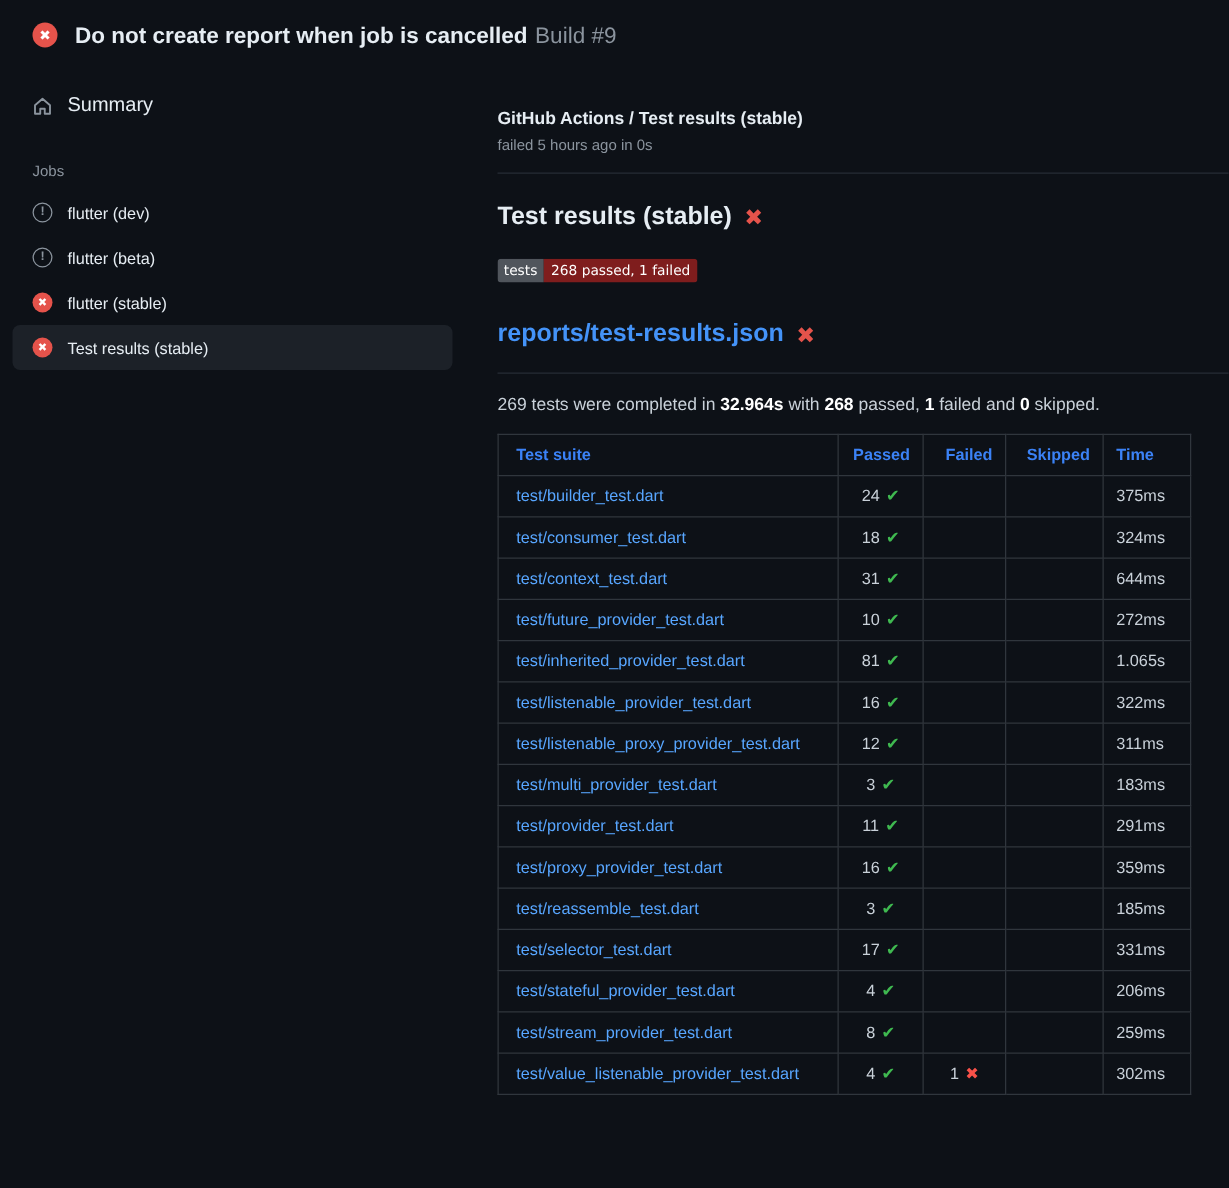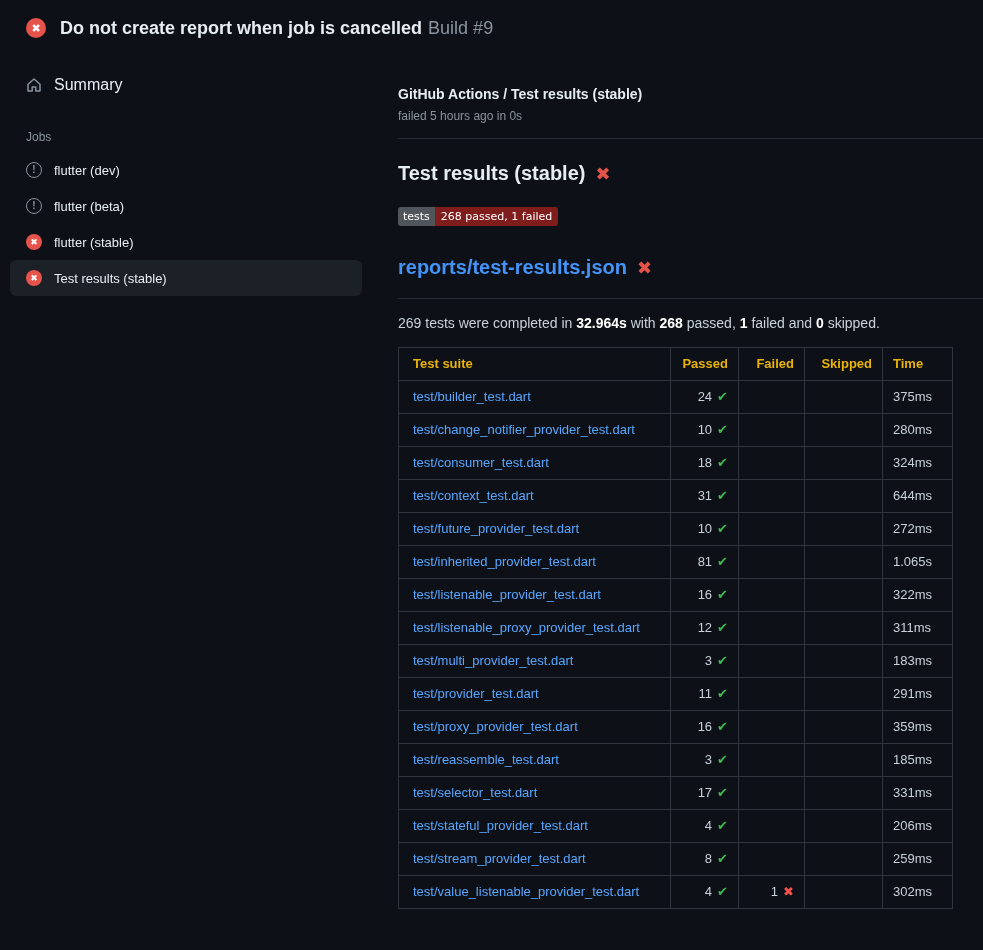--- a/index.html
+++ b/index.html
@@ -129,28 +129,28 @@
     font-size: 13px;
   }
   .results-table th, .results-table td {
     border: 1px solid #30363d;
     padding: 8px 10px;
     line-height: 16px;
     vertical-align: middle;
     overflow: hidden;
     white-space: nowrap;
   }
-  .results-table th { font-weight: 700; color: #eab308; text-align: left; }
+  .results-table th { font-weight: 700; color: #3b82f6; text-align: left; }
   .results-table th.col-num { text-align: right; }
   .col-suite { width: 272px; padding-left: 14px !important; }
   .col-passed { width: 68px; }
   .col-failed { width: 66px; }
   .col-skipped { width: 78px; }
   .col-time { width: 70px; color: #c9d1d9; }
-  td.col-num { text-align: right; color: #c9d1d9; }
+  td.col-num { text-align: center; color: #c9d1d9; }
   .suite-link { color: #58a6ff; cursor: pointer; }
   .mini-check { color: #3fb950; margin-left: 5px; }
   .mini-x { color: #f85149; margin-left: 5px; font-weight: 700; }
 </style>
 </head>
 <body>
 
 <header class="page-header">
   <span class="status-icon failed lg">✖</span>
   <h1 class="page-title"><span>Do not create report when job is cancelled</span><span class="build-number">Build #9</span></h1>
@@ -229,27 +229,20 @@
       </thead>
       <tbody>
           <tr>
             <td class="col-suite"><a href="#" class="suite-link">test/builder_test.dart</a></td>
             <td class="col-num col-passed"><span class="count">24</span><span class="mini-check">✔</span></td>
             <td class="col-num col-failed"></td>
             <td class="col-num col-skipped"></td>
             <td class="col-time">375ms</td>
           </tr>
           <tr>
-            <td class="col-suite"><a href="#" class="suite-link">test/change_notifier_provider_test.dart</a></td>
-            <td class="col-num col-passed"><span class="count">10</span><span class="mini-check">✔</span></td>
-            <td class="col-num col-failed"></td>
-            <td class="col-num col-skipped"></td>
-            <td class="col-time">280ms</td>
-          </tr>
-          <tr>
             <td class="col-suite"><a href="#" class="suite-link">test/consumer_test.dart</a></td>
             <td class="col-num col-passed"><span class="count">18</span><span class="mini-check">✔</span></td>
             <td class="col-num col-failed"></td>
             <td class="col-num col-skipped"></td>
             <td class="col-time">324ms</td>
           </tr>
           <tr>
             <td class="col-suite"><a href="#" class="suite-link">test/context_test.dart</a></td>
             <td class="col-num col-passed"><span class="count">31</span><span class="mini-check">✔</span></td>
             <td class="col-num col-failed"></td>

